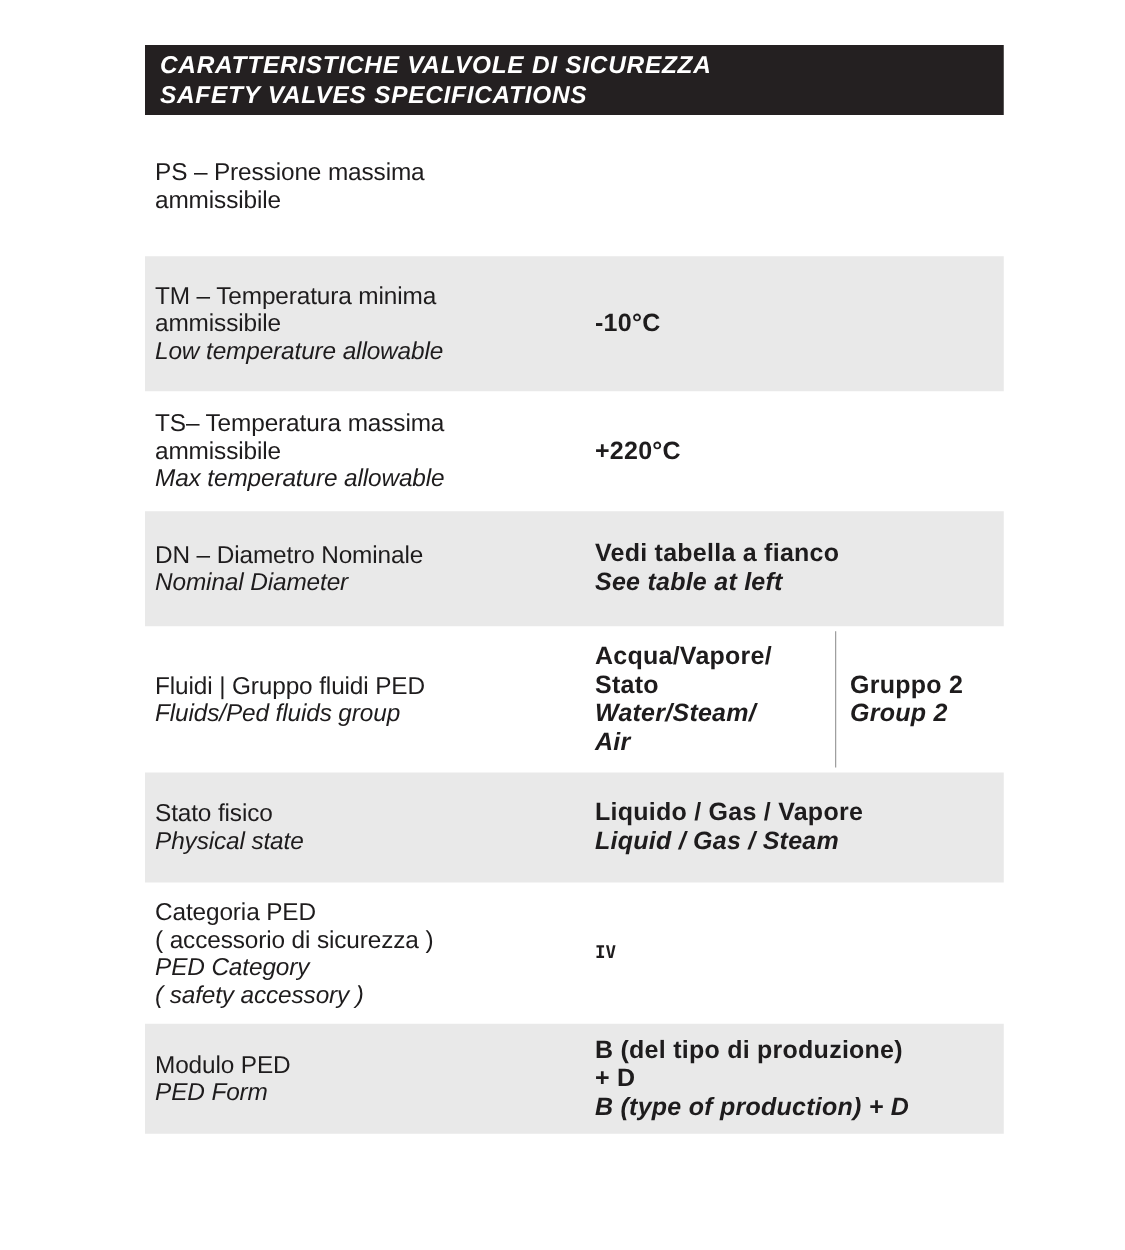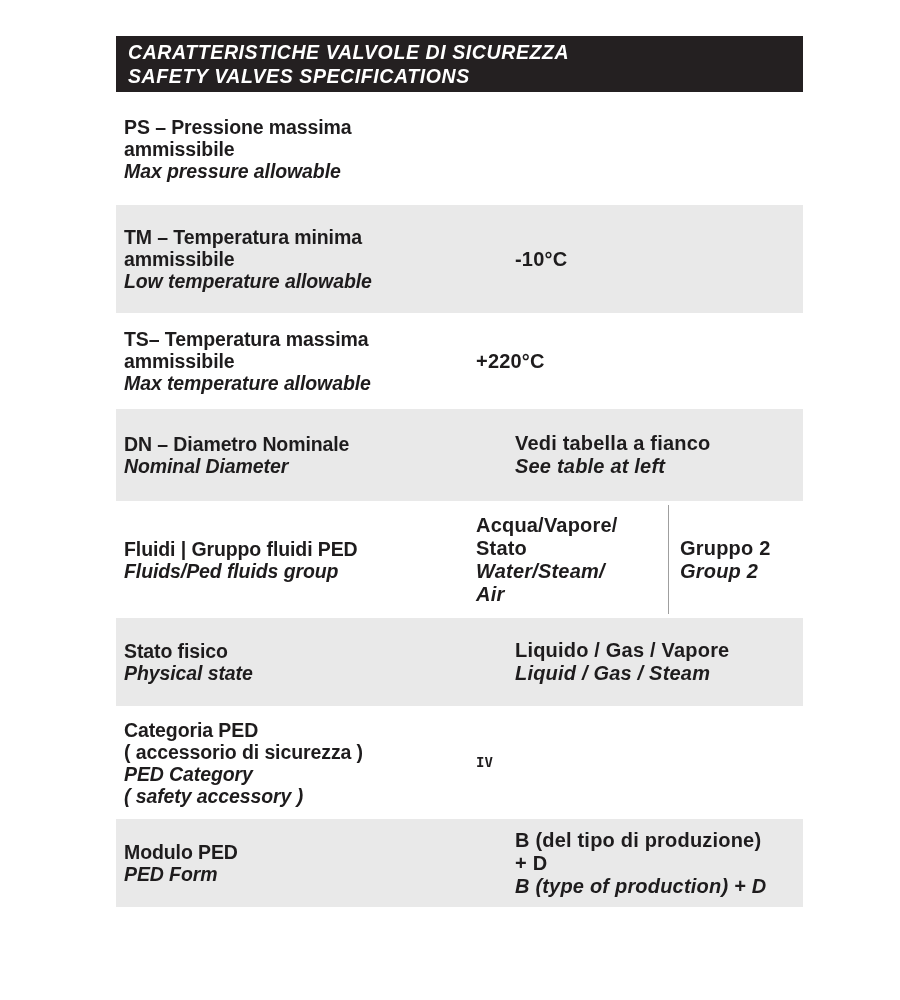--- a/index.html
+++ b/index.html
@@ -30,21 +30,21 @@
     line-height: 24px;
     letter-spacing: 0.6px;
     padding: 4px 8px 4px 12px;
     white-space: nowrap;
   }
   .row {
     display: flex;
     align-items: center;
     box-sizing: border-box;
   }
-  .row.gray { background: #e9e9e9; gap: 39px; }
+  .row.gray { background: #e9e9e9; }
   .h113 { height: 113px; }
   .h108 { height: 108px; }
   .h114 { height: 96px; }
   .h104 { height: 92px; }
   .h117 { height: 117px; }
   .h107 { height: 88px; }
   .col-label {
     box-sizing: border-box;
     width: 360px;
     padding-left: 8px;
@@ -59,21 +59,20 @@
     padding-left: 11px;
     display: flex;
     flex-direction: column;
     justify-content: center;
     flex: 1 1 auto;
   }
   .lbl {
     font-size: 19.5px;
     line-height: 22px;
     letter-spacing: -0.1px;
-    font-weight: bold;
   }
   .lbl.en { font-style: italic; }
   .val {
     font-weight: bold;
     font-size: 20px;
     line-height: 23px;
     letter-spacing: 0.2px;
   }
   .val.en { font-style: italic; }
   .val.mono {
@@ -90,21 +89,20 @@
 
     <div class="header-bar">
       <div>CARATTERISTICHE VALVOLE DI SICUREZZA</div>
       <div>SAFETY VALVES SPECIFICATIONS</div>
     </div>
 
     <div class="row h113">
       <div class="col-label">
         <div class="lbl">PS – Pressione massima</div>
         <div class="lbl">ammissibile</div>
-        <div class="lbl en">Max pressure allowable</div>
       </div>
     </div>
 
     <div class="row gray h108">
       <div class="col-label">
         <div class="lbl">TM – Temperatura minima</div>
         <div class="lbl">ammissibile</div>
         <div class="lbl en">Low temperature allowable</div>
       </div>
       <div class="col-value">

